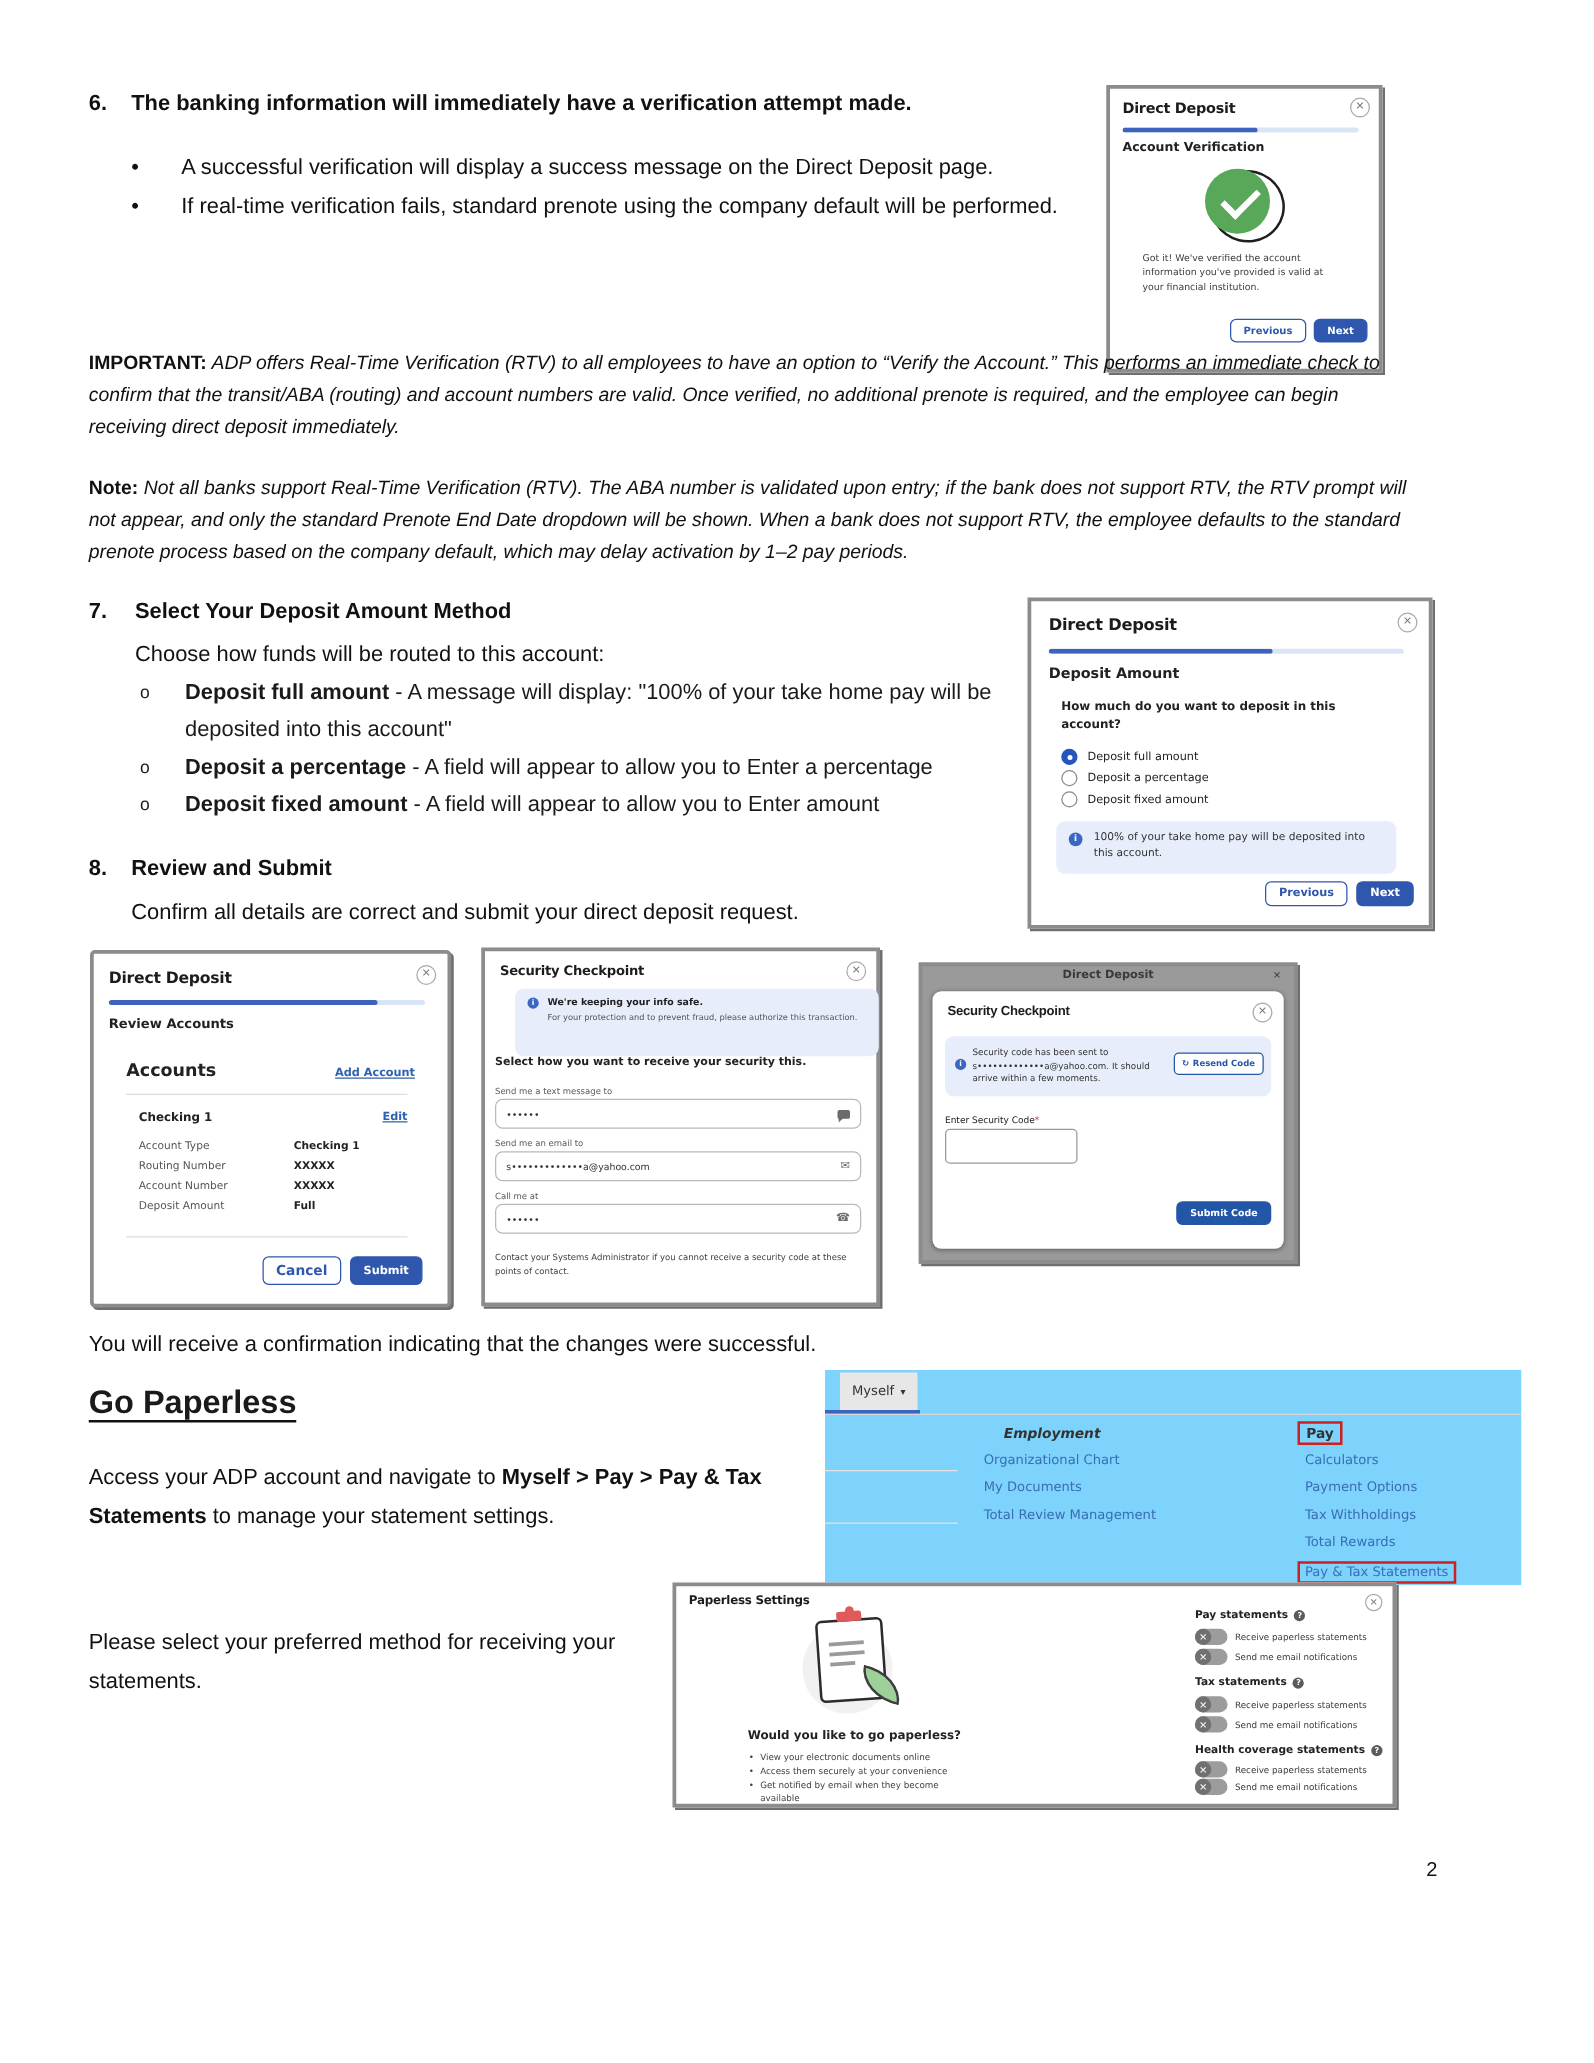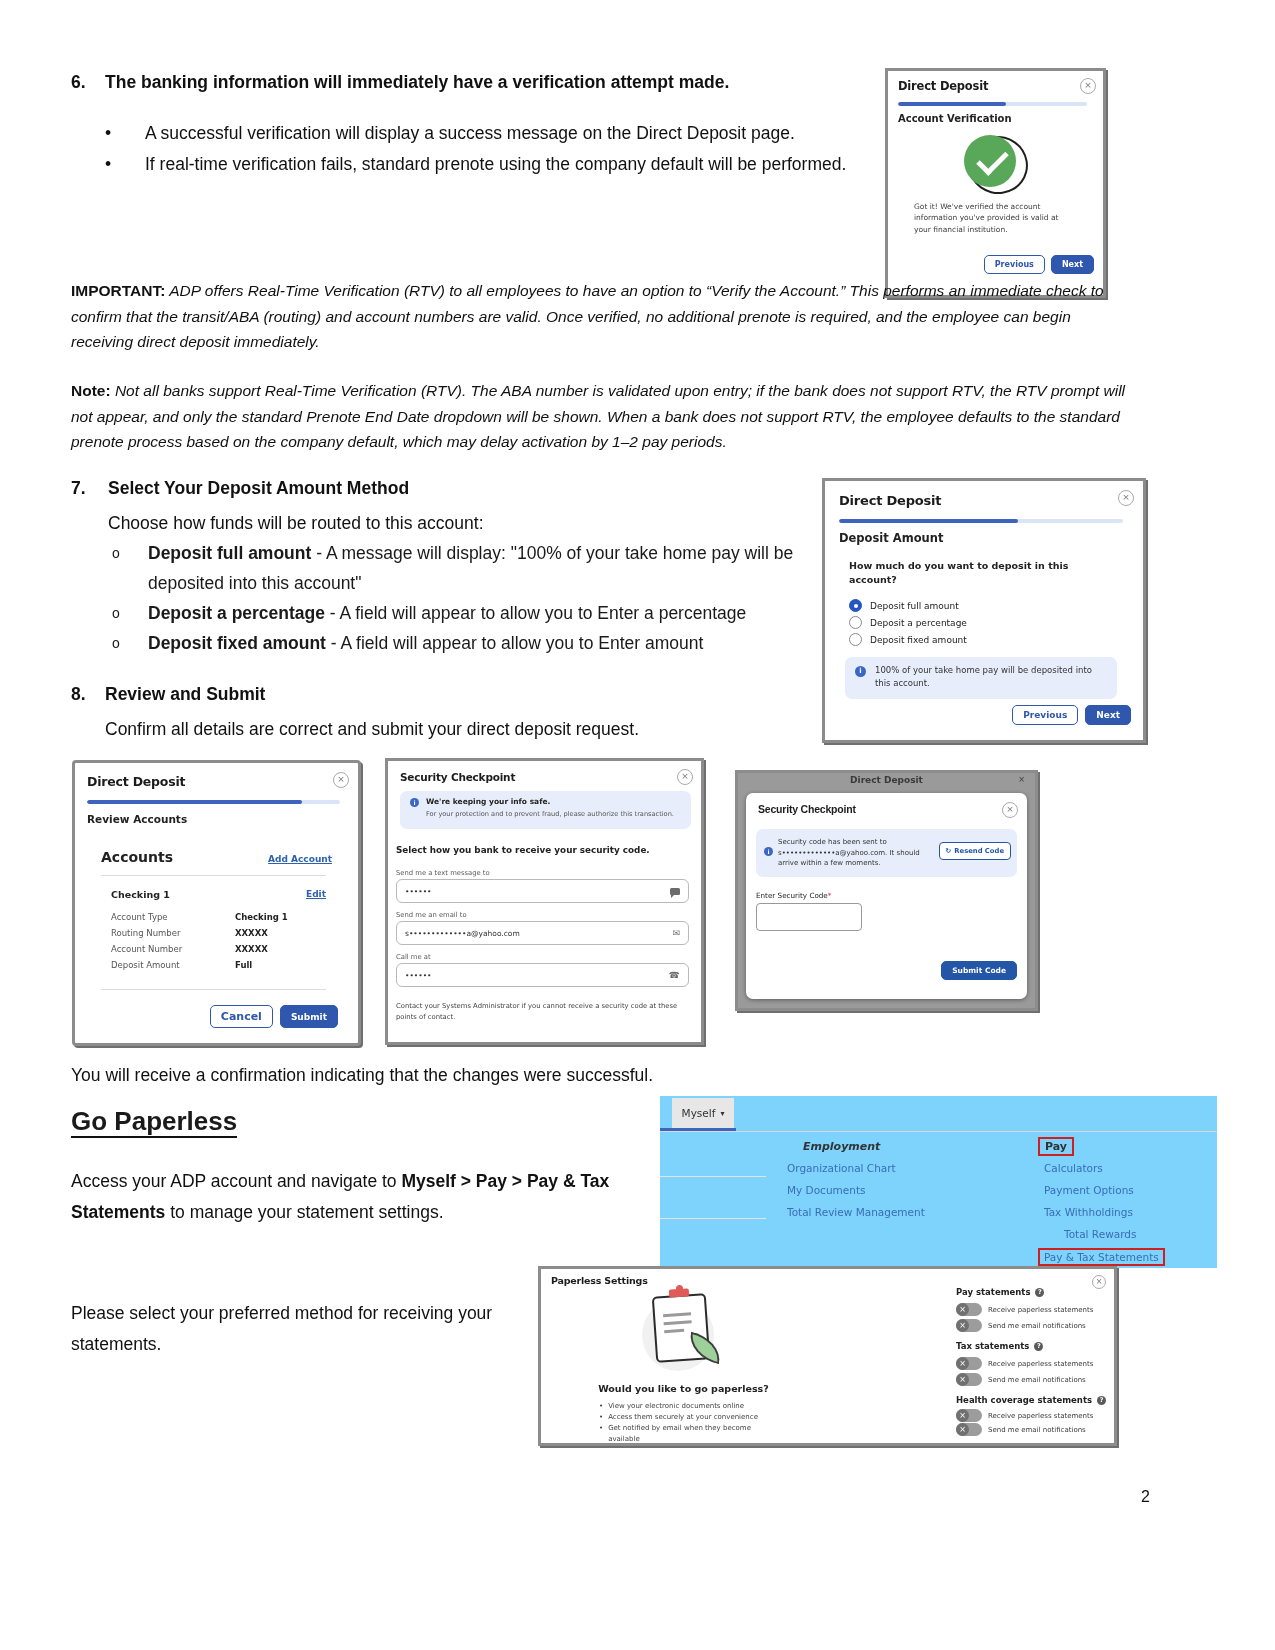--- a/index.html
+++ b/index.html
@@ -210,26 +210,26 @@
     <div class="abs hline" style="left:26px;top:226px;width:225px;background:#ddd;"></div>
     <div class="abs" style="right:20px;top:242px;display:flex;gap:7px;">
       <span class="btn btn-outline" style="font-size:11px;">Cancel</span>
       <span class="btn btn-fill" style="font-size:9px;">Submit</span>
     </div>
   </div>
 
   <div class="shot" style="left:385px;top:758px;width:313px;height:281px;">
     <div class="abs dlg-title" style="left:12px;top:10px;font-size:10.5px;">Security Checkpoint</div>
     <span class="abs xbtn" style="right:8px;top:8px;">×</span>
-    <div class="abs banner" style="left:12px;top:30px;width:291px;height:38px;">
+    <div class="abs banner" style="left:24px;top:30px;width:291px;height:54px;">
       <i class="abs iico" style="left:10px;top:7px;width:9px;height:9px;line-height:9px;font-size:6px;">i</i>
       <div class="abs" style="left:26px;top:6px;font-size:7.5px;font-weight:bold;">We're keeping your info safe.</div>
       <div class="abs" style="left:26px;top:19px;font-size:6.6px;color:#555;">For your protection and to prevent fraud, please authorize this transaction.</div>
     </div>
-    <div class="abs" style="left:8px;top:84px;font-size:8.8px;font-weight:bold;">Select how you bank to receive your security code.</div>
+    <div class="abs" style="left:8px;top:84px;font-size:8.8px;font-weight:bold;">Select how you want to receive your security this.</div>
     <div class="abs f-label" style="left:8px;top:108px;">Send me a text message to</div>
     <div class="abs f-box" style="left:8px;top:118px;width:275px;">
       <span class="val">••••••</span>
       <span class="chatico"></span>
     </div>
     <div class="abs f-label" style="left:8px;top:150px;">Send me an email to</div>
     <div class="abs f-box" style="left:8px;top:160px;width:275px;">
       <span class="val">s•••••••••••••a@yahoo.com</span>
       <span class="gicon">✉</span>
     </div>
@@ -284,21 +284,21 @@
     <div class="abs mhead" style="left:143px;top:44px;font-style:italic;">Employment</div>
     <a class="abs mitem" style="left:127px;top:66px;">Organizational Chart</a>
     <a class="abs mitem" style="left:127px;top:88px;">My Documents</a>
     <a class="abs mitem" style="left:127px;top:110px;">Total Review Management</a>
     <div class="abs" style="left:378px;top:39px;">
       <span class="redbox mhead">Pay</span>
     </div>
     <a class="abs mitem" style="left:384px;top:66px;">Calculators</a>
     <a class="abs mitem" style="left:384px;top:88px;">Payment Options</a>
     <a class="abs mitem" style="left:384px;top:110px;">Tax Withholdings</a>
-    <a class="abs mitem" style="left:404px;top:132px;">Total Rewards</a>
+    <a class="abs mitem" style="left:384px;top:132px;">Total Rewards</a>
     <div class="abs" style="left:378px;top:150px;">
       <span class="redbox mitem" style="padding:1px 4px;">Pay &amp; Tax Statements</span>
     </div>
   </div>
 
   <div class="abs doc" style="left:71px;top:1298px;width:455px;">Please select your preferred method for receiving your statements.</div>
 
   <div class="shot" style="left:538px;top:1266px;width:573px;height:174px;">
     <div class="abs dlg-title" style="left:10px;top:6px;font-size:9.5px;">Paperless Settings</div>
     <span class="abs xbtn" style="right:8px;top:6px;width:12px;height:12px;line-height:11px;font-size:8px;">×</span>

